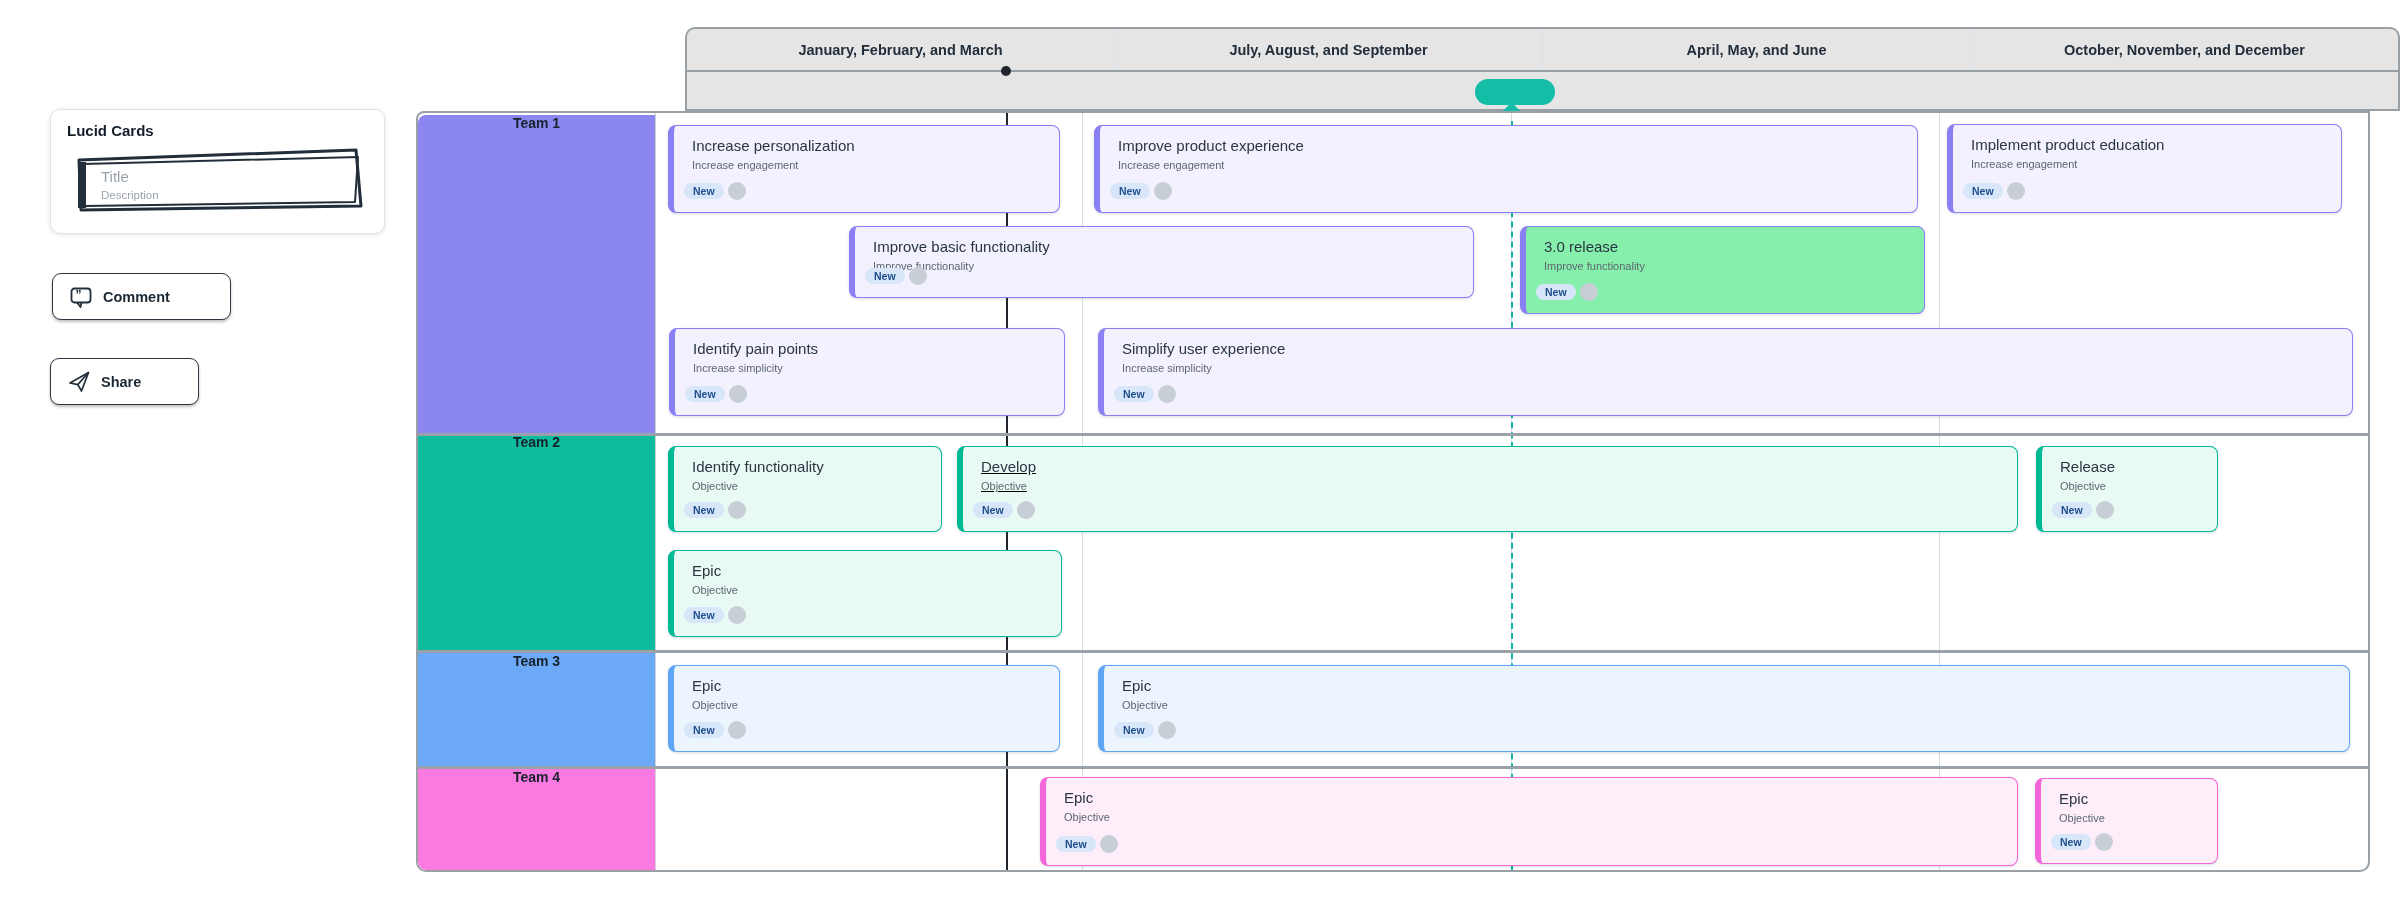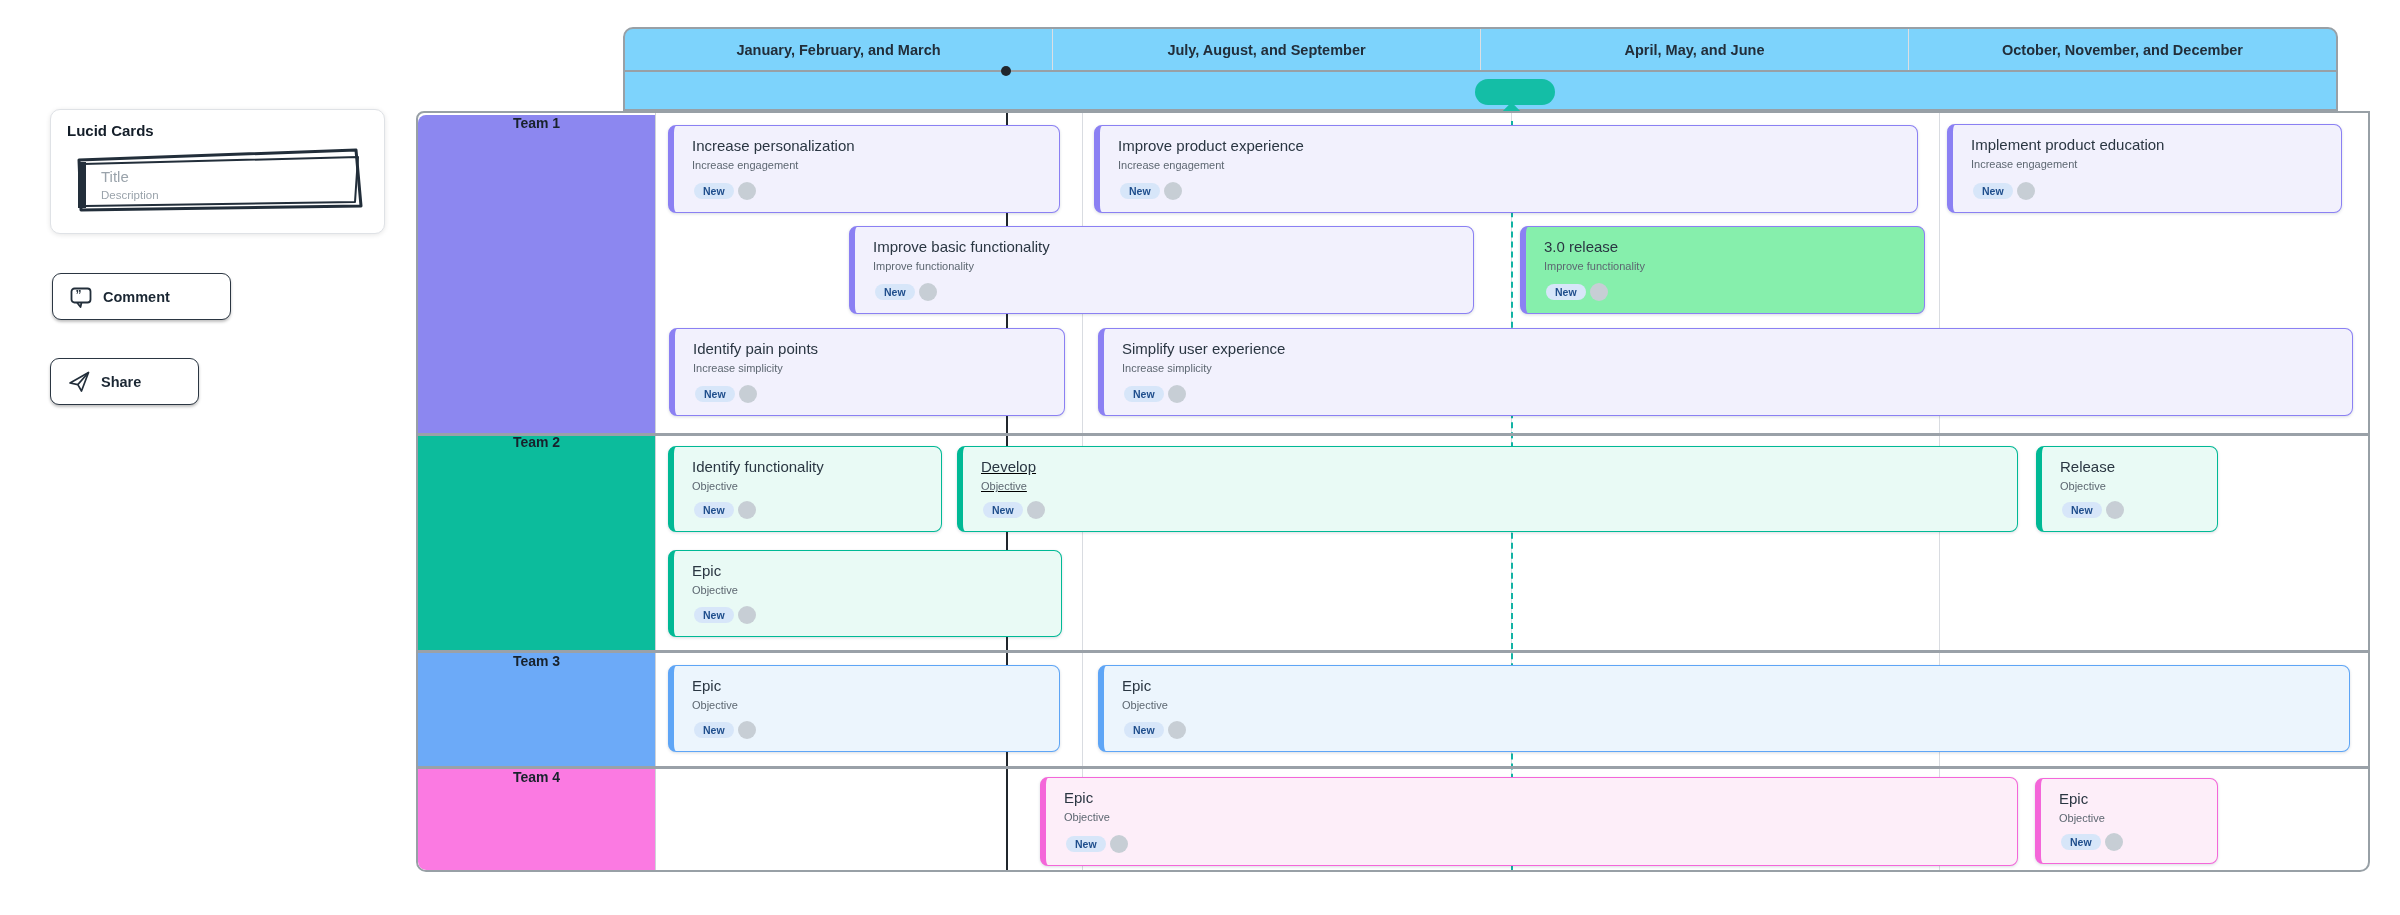--- a/index.html
+++ b/index.html
@@ -15,22 +15,22 @@
   .sketch-desc{position:absolute;left:36px;top:45px;font-size:11.5px;color:#9aa3ab;}
 
   .tool-btn{position:absolute;background:#fff;border:1.6px solid #2b3642;border-radius:9px;
     box-shadow:0 2px 3px rgba(0,0,0,.25);display:flex;align-items:center;gap:10px;
     padding:0 16px;cursor:pointer;}
   .tool-btn span.lbl{font-size:14.5px;font-weight:bold;color:#1b2733;}
   #comment-btn{left:52px;top:273px;width:145px;height:45px;}
   #share-btn{left:50px;top:358px;width:115px;height:45px;}
 
   
-  #header-box{position:absolute;left:623px;top:27px;width:1715px;height:84px;
-    border:2px solid #98a0a6;border-radius:10px 10px 0 0;background:#7dd3fc;box-sizing:border-box;}
+  #header-box{position:absolute;left:685px;top:27px;width:1715px;height:84px;
+    border:2px solid #98a0a6;border-radius:10px 10px 0 0;background:#e5e5e5;box-sizing:border-box;}
   #quarter-row{display:flex;height:41px;border-bottom:2px solid #98a0a6;}
   .quarter-cell{flex:1;display:flex;align-items:center;justify-content:center;
     font-size:14.5px;font-weight:bold;color:#222e3a;border-right:1px solid #dcdfe3;}
   .quarter-cell:last-child{border-right:none;}
   #band-row{height:39px;position:relative;}
 
   
   #milestone-pill{position:absolute;left:1475px;top:79px;width:80px;height:26px;border-radius:13px;
     background:#14bea6;cursor:pointer;}
   #milestone-diamond{position:absolute;left:1505px;top:105px;width:13px;height:13px;background:#14bea6;
@@ -46,21 +46,21 @@
   .colline{position:absolute;top:0;bottom:0;width:1px;background:#d9dce1;z-index:0;}
   #label-edge{position:absolute;left:237px;top:0;bottom:0;width:1px;background:#cfd3d8;z-index:0;}
   #black-line{position:absolute;left:588px;top:0;bottom:0;width:2px;background:#20262c;z-index:1;}
   #dashed-line{position:absolute;left:1093px;top:8px;bottom:0;width:0;border-left:2px dashed #12b3a4;z-index:1;}
 
   
   .card{position:absolute;border-radius:8px;box-sizing:border-box;z-index:2;cursor:pointer;
     box-shadow:0 1px 3px rgba(40,60,90,.18);padding:11px 14px 0 18px;}
   .card .c-title{font-size:15px;color:#2a3642;}
   .card .c-sub{font-size:11px;color:#5d6771;margin-top:5px;}
-  .card .c-meta{position:absolute;left:20px;bottom:12px;display:flex;align-items:center;gap:4px;margin-top:40px;}
+  .card .c-meta{position:absolute;left:10px;bottom:12px;display:flex;align-items:center;gap:4px;margin-top:40px;}
   .badge{background:#d7e6f9;color:#1f4e8c;font-size:10.5px;font-weight:bold;border-radius:9px;
     padding:3px 9px;line-height:1;}
   .avatar{width:18px;height:18px;border-radius:50%;background:#c7ced5;}
 </style>
 </head>
 <body>
 
 <div id="canvas">
 
   <div class="panel">
@@ -149,21 +149,21 @@
     </div>
   </div>
         <div class="card" style="left: 1529px; top: 11px; width: 395px; height: 89px; background: rgb(242, 241, 253); border-width: 1.5px 1.5px 1.5px 6px; border-style: solid; border-color: rgb(139, 128, 243); border-image: initial;">
     <div class="c-title">Implement product education</div>
     <div class="c-sub">Increase engagement</div>
     <div class="c-meta">
       <span class="badge">New</span>
       <span class="avatar"></span>
     </div>
   </div>
-        <div class="card" style="left: 431px; top: 113px; width: 625px; height: 88px; background: rgb(242, 241, 253); border-width: 1.5px 1.5px 1.5px 6px; border-style: solid; border-color: rgb(139, 128, 243); border-image: initial;">
+        <div class="card" style="left: 431px; top: 113px; width: 625px; height: 72px; background: rgb(242, 241, 253); border-width: 1.5px 1.5px 1.5px 6px; border-style: solid; border-color: rgb(139, 128, 243); border-image: initial;">
     <div class="c-title">Improve basic functionality</div>
     <div class="c-sub">Improve functionality</div>
     <div class="c-meta">
       <span class="badge">New</span>
       <span class="avatar"></span>
     </div>
   </div>
         <div class="card" style="left: 1102px; top: 113px; width: 405px; height: 88px; background: #86efac; border-width: 1.5px 1.5px 1.5px 6px; border-style: solid; border-color: rgb(139, 128, 243); border-image: initial;">
     <div class="c-title">3.0 release</div>
     <div class="c-sub">Improve functionality</div>

